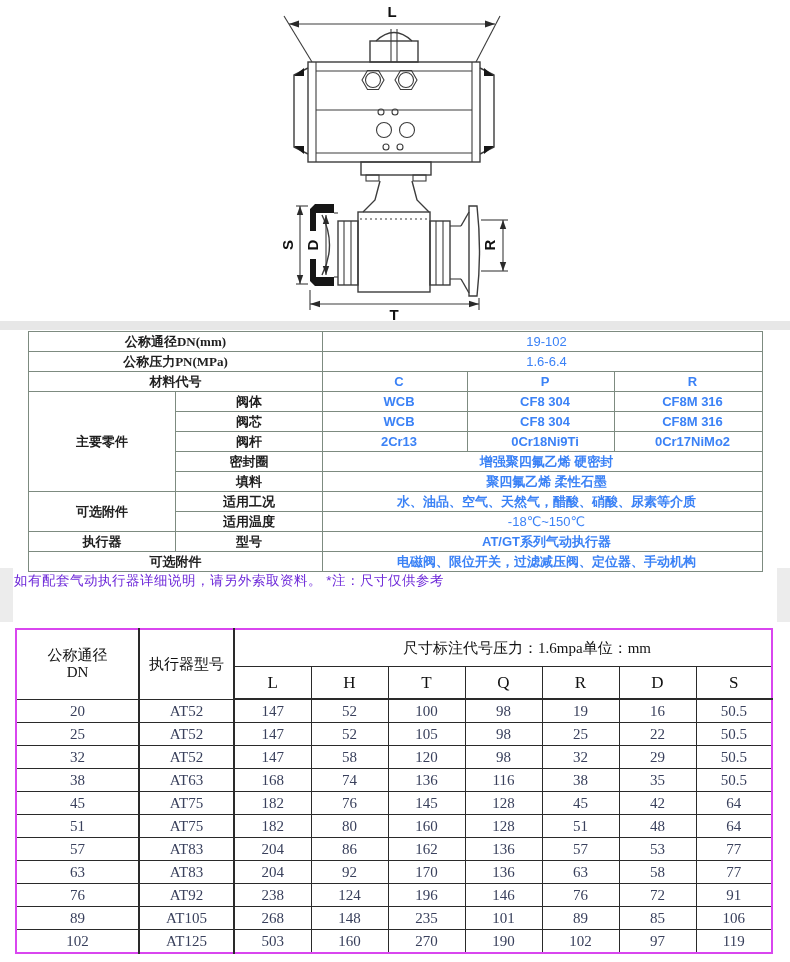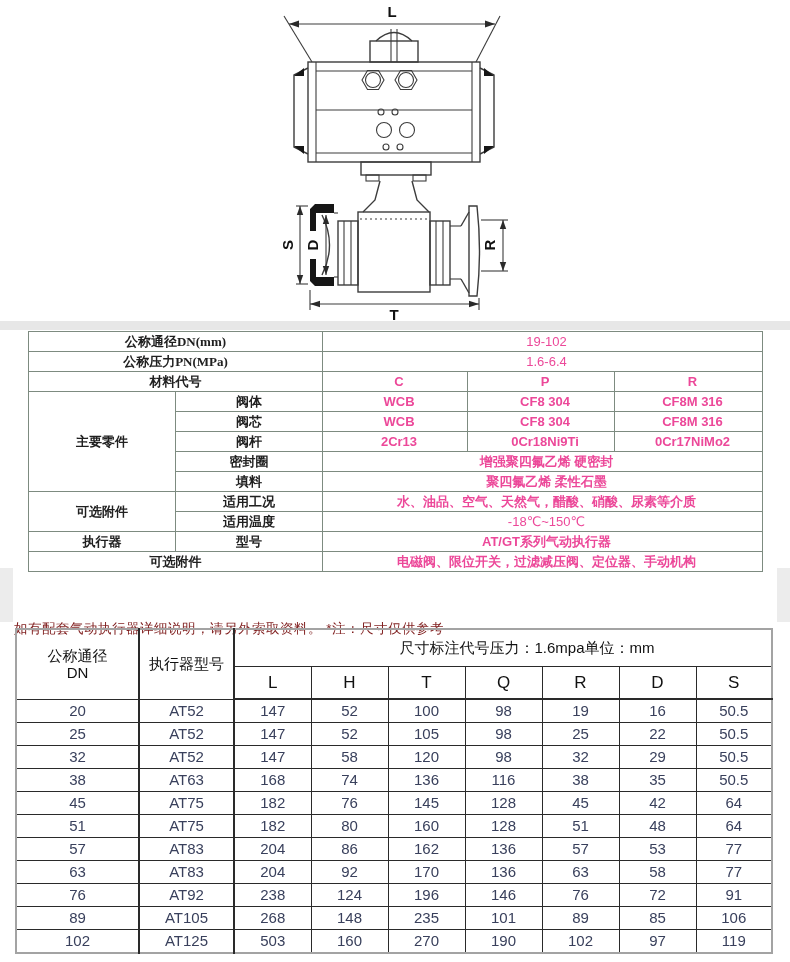--- a/index.html
+++ b/index.html
@@ -18,26 +18,26 @@
   
   .band{position:absolute;left:0;top:321px;width:790px;height:9px;background:#e7e7e7;}
   .edge{position:absolute;top:568px;width:13px;height:54px;background:#ececec;}
   .edge-l{left:0;} .edge-r{right:0;}
   
   table{border-collapse:collapse;table-layout:fixed;}
   .spec{position:absolute;left:28px;top:331px;width:734px;}
   .spec td{border:1px solid #7d8b80;height:19px;line-height:19px;text-align:center;
            font-size:13px;padding:0 2px;white-space:nowrap;overflow:hidden;}
   .spec td.lab{font-weight:bold;color:#202020;font-family:Liberation Serif, serif;}
-  .spec td.val{color:#ec4899;padding-left:10px;}
+  .spec td.val{color:#3b82f6;padding-left:10px;}
   .spec td.vb{font-weight:bold;}
   
-  .note{position:absolute;left:14px;top:620px;font-size:13.5px;color:#7f1d1d;letter-spacing:.5px;}
-  
-  .dims{position:absolute;left:15px;top:628px;width:756px;border:2px solid #a3a3a3;}
+  .note{position:absolute;left:14px;top:572px;font-size:13.5px;color:#6d28d9;letter-spacing:.5px;}
+  
+  .dims{position:absolute;left:15px;top:628px;width:756px;border:2px solid #d946ef;font-family:Liberation Serif, serif;}
   .dims th,.dims td{border:1px solid #2a2a2a;text-align:center;padding:0;white-space:nowrap;}
   .dims .thick-r{border-right-width:2px;}
   .dims thead tr:first-child th{height:36px;font-size:15px;font-weight:normal;color:#111;}
   .dims th.span-head{font-size:19px;}
   .dims th.span-head .flex{display:flex;justify-content:center;align-items:center;
         padding:0 16px 0 64px;}
   .dims thead tr:last-child th{height:31px;font-size:17px;font-weight:normal;
         color:#111;border-bottom-width:2px;}
   .dims tbody td{height:22px;line-height:22px;font-size:15px;color:#39405c;}
   .dims .dn-head{line-height:17px;}

